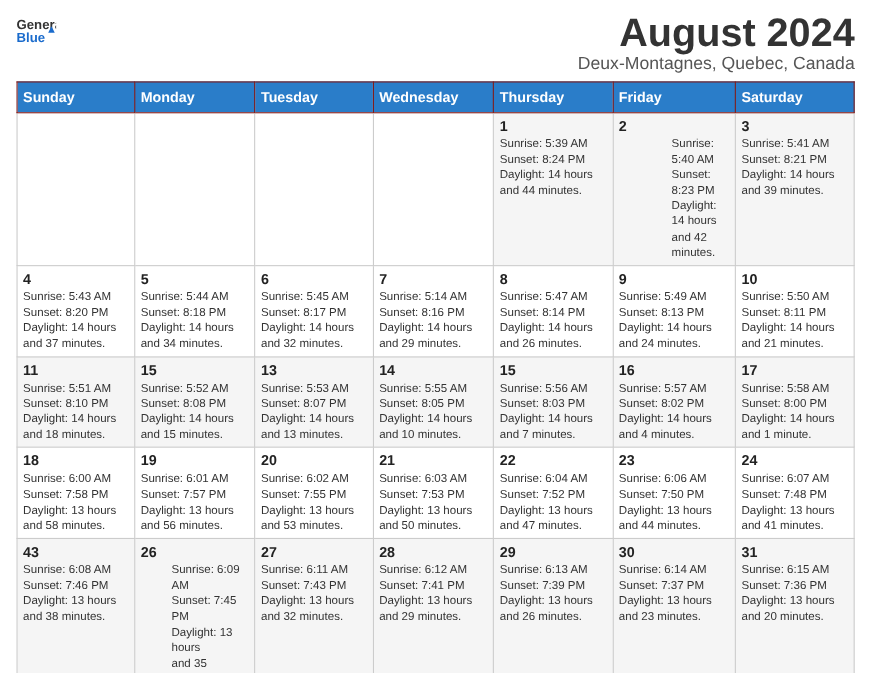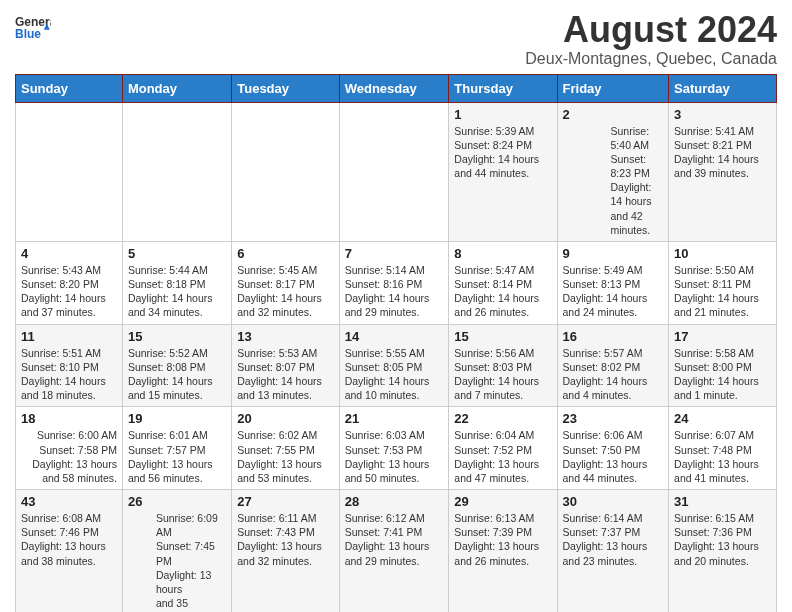--- a/index.html
+++ b/index.html
@@ -234,21 +234,21 @@
           <span class="day-number">17</span>
           <div class="day-info" style="white-space: pre-line;">Sunrise: 5:58 AM
 Sunset: 8:00 PM
 Daylight: 14 hours
 and 1 minute.</div>
         </td>
       </tr>
       <tr>
         <td>
           <span class="day-number">18</span>
-          <div class="day-info" style="white-space: pre-line; text-align: right;">Sunrise: 6:00 AM
+          <div class="day-info" style="white-space: pre-line;">Sunrise: 6:00 AM
 Sunset: 7:58 PM
 Daylight: 13 hours
 and 58 minutes.</div>
         </td>
         <td>
           <span class="day-number">19</span>
           <div class="day-info" style="white-space: pre-line;">Sunrise: 6:01 AM
 Sunset: 7:57 PM
 Daylight: 13 hours
 and 56 minutes.</div>

